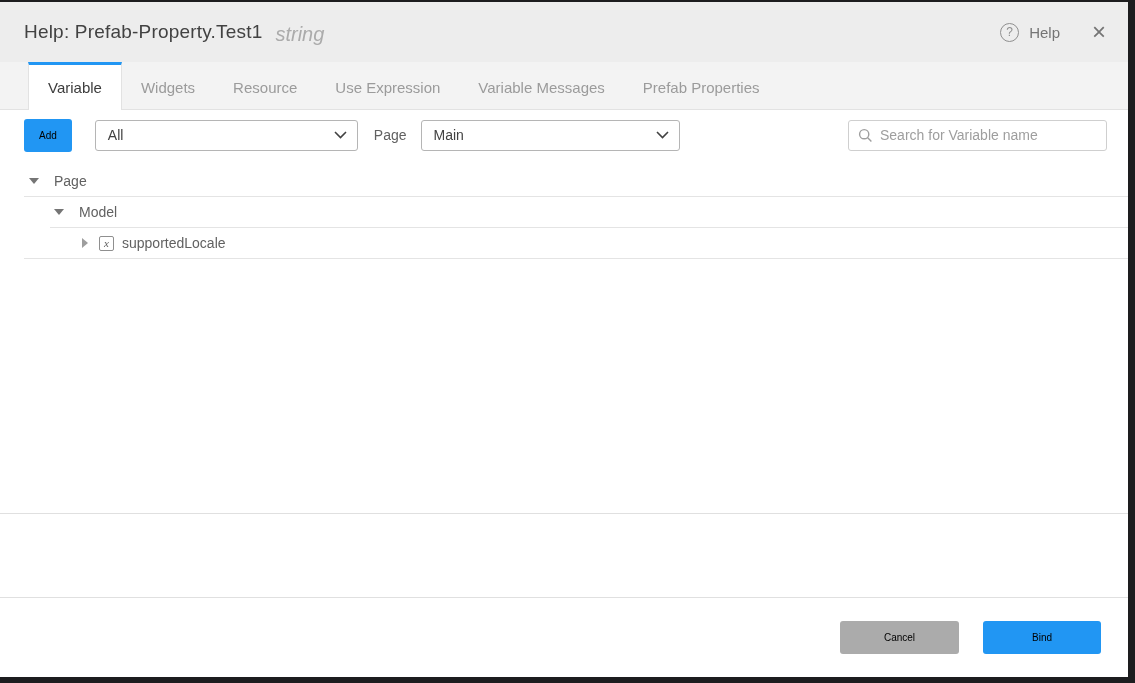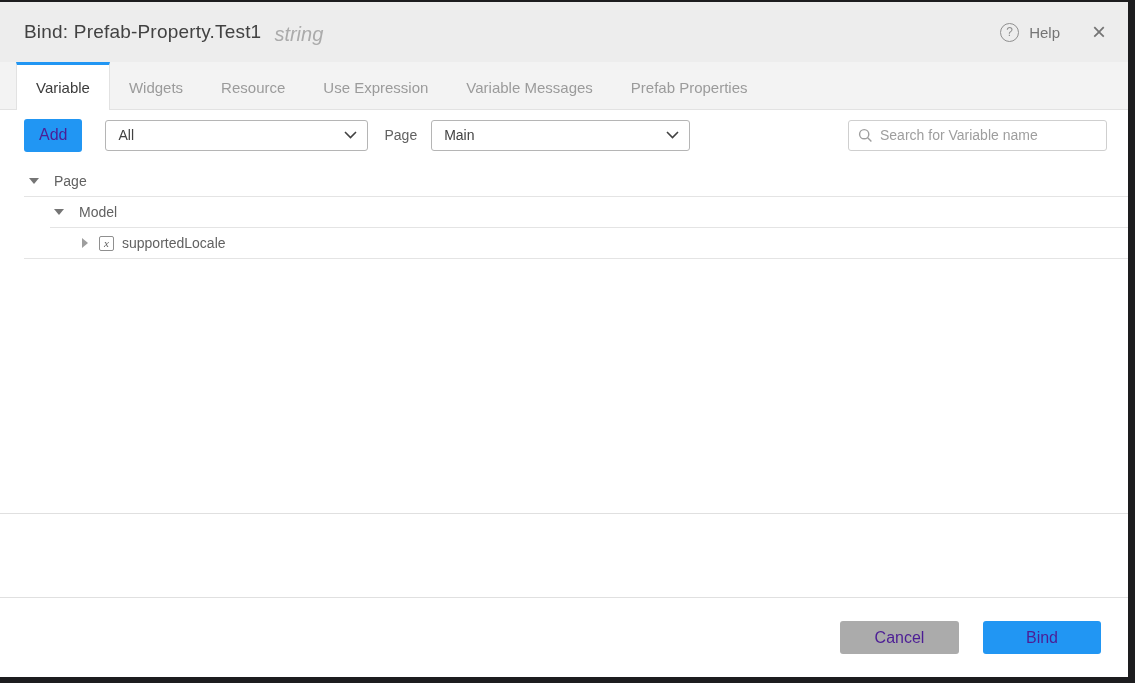--- a/index.html
+++ b/index.html
@@ -26,39 +26,39 @@
     width:19px; height:19px; border:1.5px solid #8f8f8f; border-radius:50%;
     display:flex; align-items:center; justify-content:center;
     font-size:12px; color:#8f8f8f; cursor:pointer;
   }
   .help-lbl { font-size:15px; color:#757575; cursor:pointer; }
   .close-x { font-size:24px; color:#757575; font-weight:300; margin-left:22px; cursor:pointer; line-height:1; }
   
   .tabbar {
     height:48px; background:#f3f3f3; flex:0 0 auto;
     border-bottom:1px solid #e2e2e2;
-    display:flex; align-items:stretch; padding-left:16px;
+    display:flex; align-items:stretch; padding-left:28px;
   }
   .tab {
     font-size:15px; color:#9b9b9b; display:flex; align-items:center;
     padding:0 19px; cursor:pointer; border-top:3px solid transparent;
   }
   .tab.active {
     background:#fff; color:#3c3c3c;
     border-top:3px solid #2196f3;
     border-left:1px solid #e2e2e2; border-right:1px solid #e2e2e2;
     margin-bottom:-1px;
   }
   
   .toolbar {
     height:50px; flex:0 0 auto; display:flex; align-items:center;
     padding:0 21px 0 24px; background:#fff;
   }
   .btn {
-    border:none; border-radius:3px; color:#4c1d95; font-size:16px;
+    border:none; border-radius:3px; color:#000000; font-size:10px;
     font-family:inherit; cursor:pointer;
   }
   .btn-add { background:#2196f3; height:33px; padding:0 15px; margin-right:23px; }
   .selectbox {
     height:31px; border:1px solid #b5b5b5; border-radius:3px; background:#fff;
     display:flex; align-items:center; padding:0 10px 0 12px;
     font-size:14px; color:#424242; cursor:pointer;
   }
   .selectbox .chev { margin-left:auto; display:flex; }
   .sel-filter { width:263px; }
@@ -96,21 +96,21 @@
   }
   .btn-cancel { background:#ababab; min-width:119px; height:33px; }
   .btn-bind   { background:#2196f3; min-width:118px; height:33px; }
 </style>
 </head>
 <body>
 
 <div class="dialog">
 
   <div class="hdr">
-    <span class="hdr-title">Bind: Prefab-Property.Test1</span>
+    <span class="hdr-title">Help: Prefab-Property.Test1</span>
     <span class="hdr-type">string</span>
     <div class="hdr-right">
       <span class="help-circle">?</span>
       <span class="help-lbl">Help</span>
       <span class="close-x">×</span>
     </div>
   </div>
 
   <div class="tabbar">
     <div class="tab active">Variable</div>

